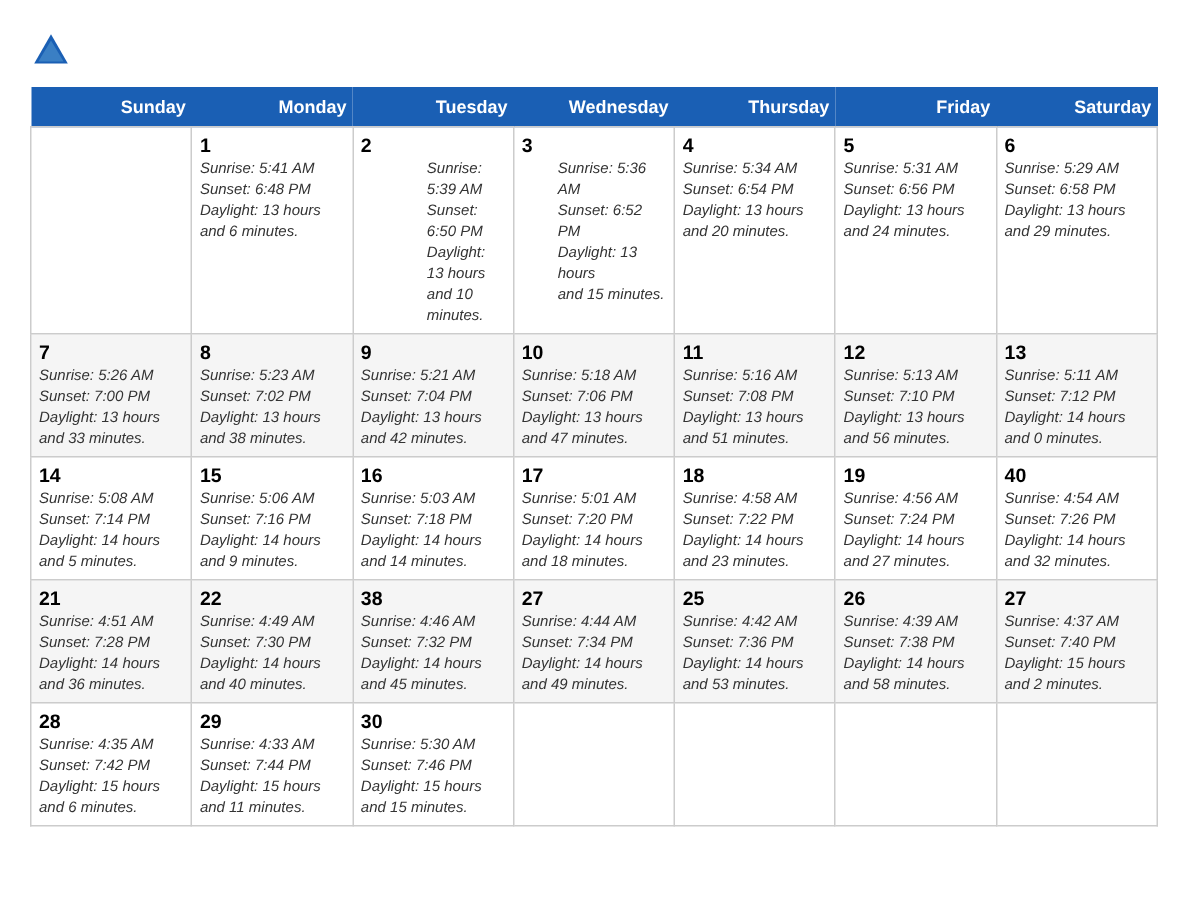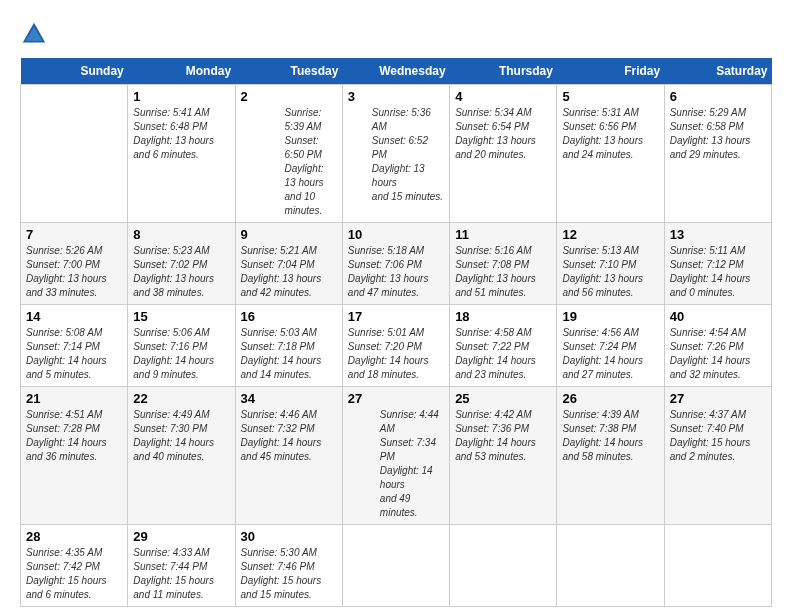--- a/index.html
+++ b/index.html
@@ -281,29 +281,29 @@
 and 36 minutes.</div>
         </td>
         <td>
           <span class="day-num">22</span>
           <div class="day-info" style="white-space: pre-line;">Sunrise: 4:49 AM
 Sunset: 7:30 PM
 Daylight: 14 hours
 and 40 minutes.</div>
         </td>
         <td>
-          <span class="day-num">34</span>
+          <span class="day-num">38</span>
           <div class="day-info" style="white-space: pre-line;">Sunrise: 4:46 AM
 Sunset: 7:32 PM
 Daylight: 14 hours
 and 45 minutes.</div>
         </td>
         <td>
           <span class="day-num">27</span>
-          <div class="day-info" style="white-space: pre-line; margin-left: 32px;">Sunrise: 4:44 AM
+          <div class="day-info" style="white-space: pre-line;">Sunrise: 4:44 AM
 Sunset: 7:34 PM
 Daylight: 14 hours
 and 49 minutes.</div>
         </td>
         <td>
           <span class="day-num">25</span>
           <div class="day-info" style="white-space: pre-line;">Sunrise: 4:42 AM
 Sunset: 7:36 PM
 Daylight: 14 hours
 and 53 minutes.</div>

